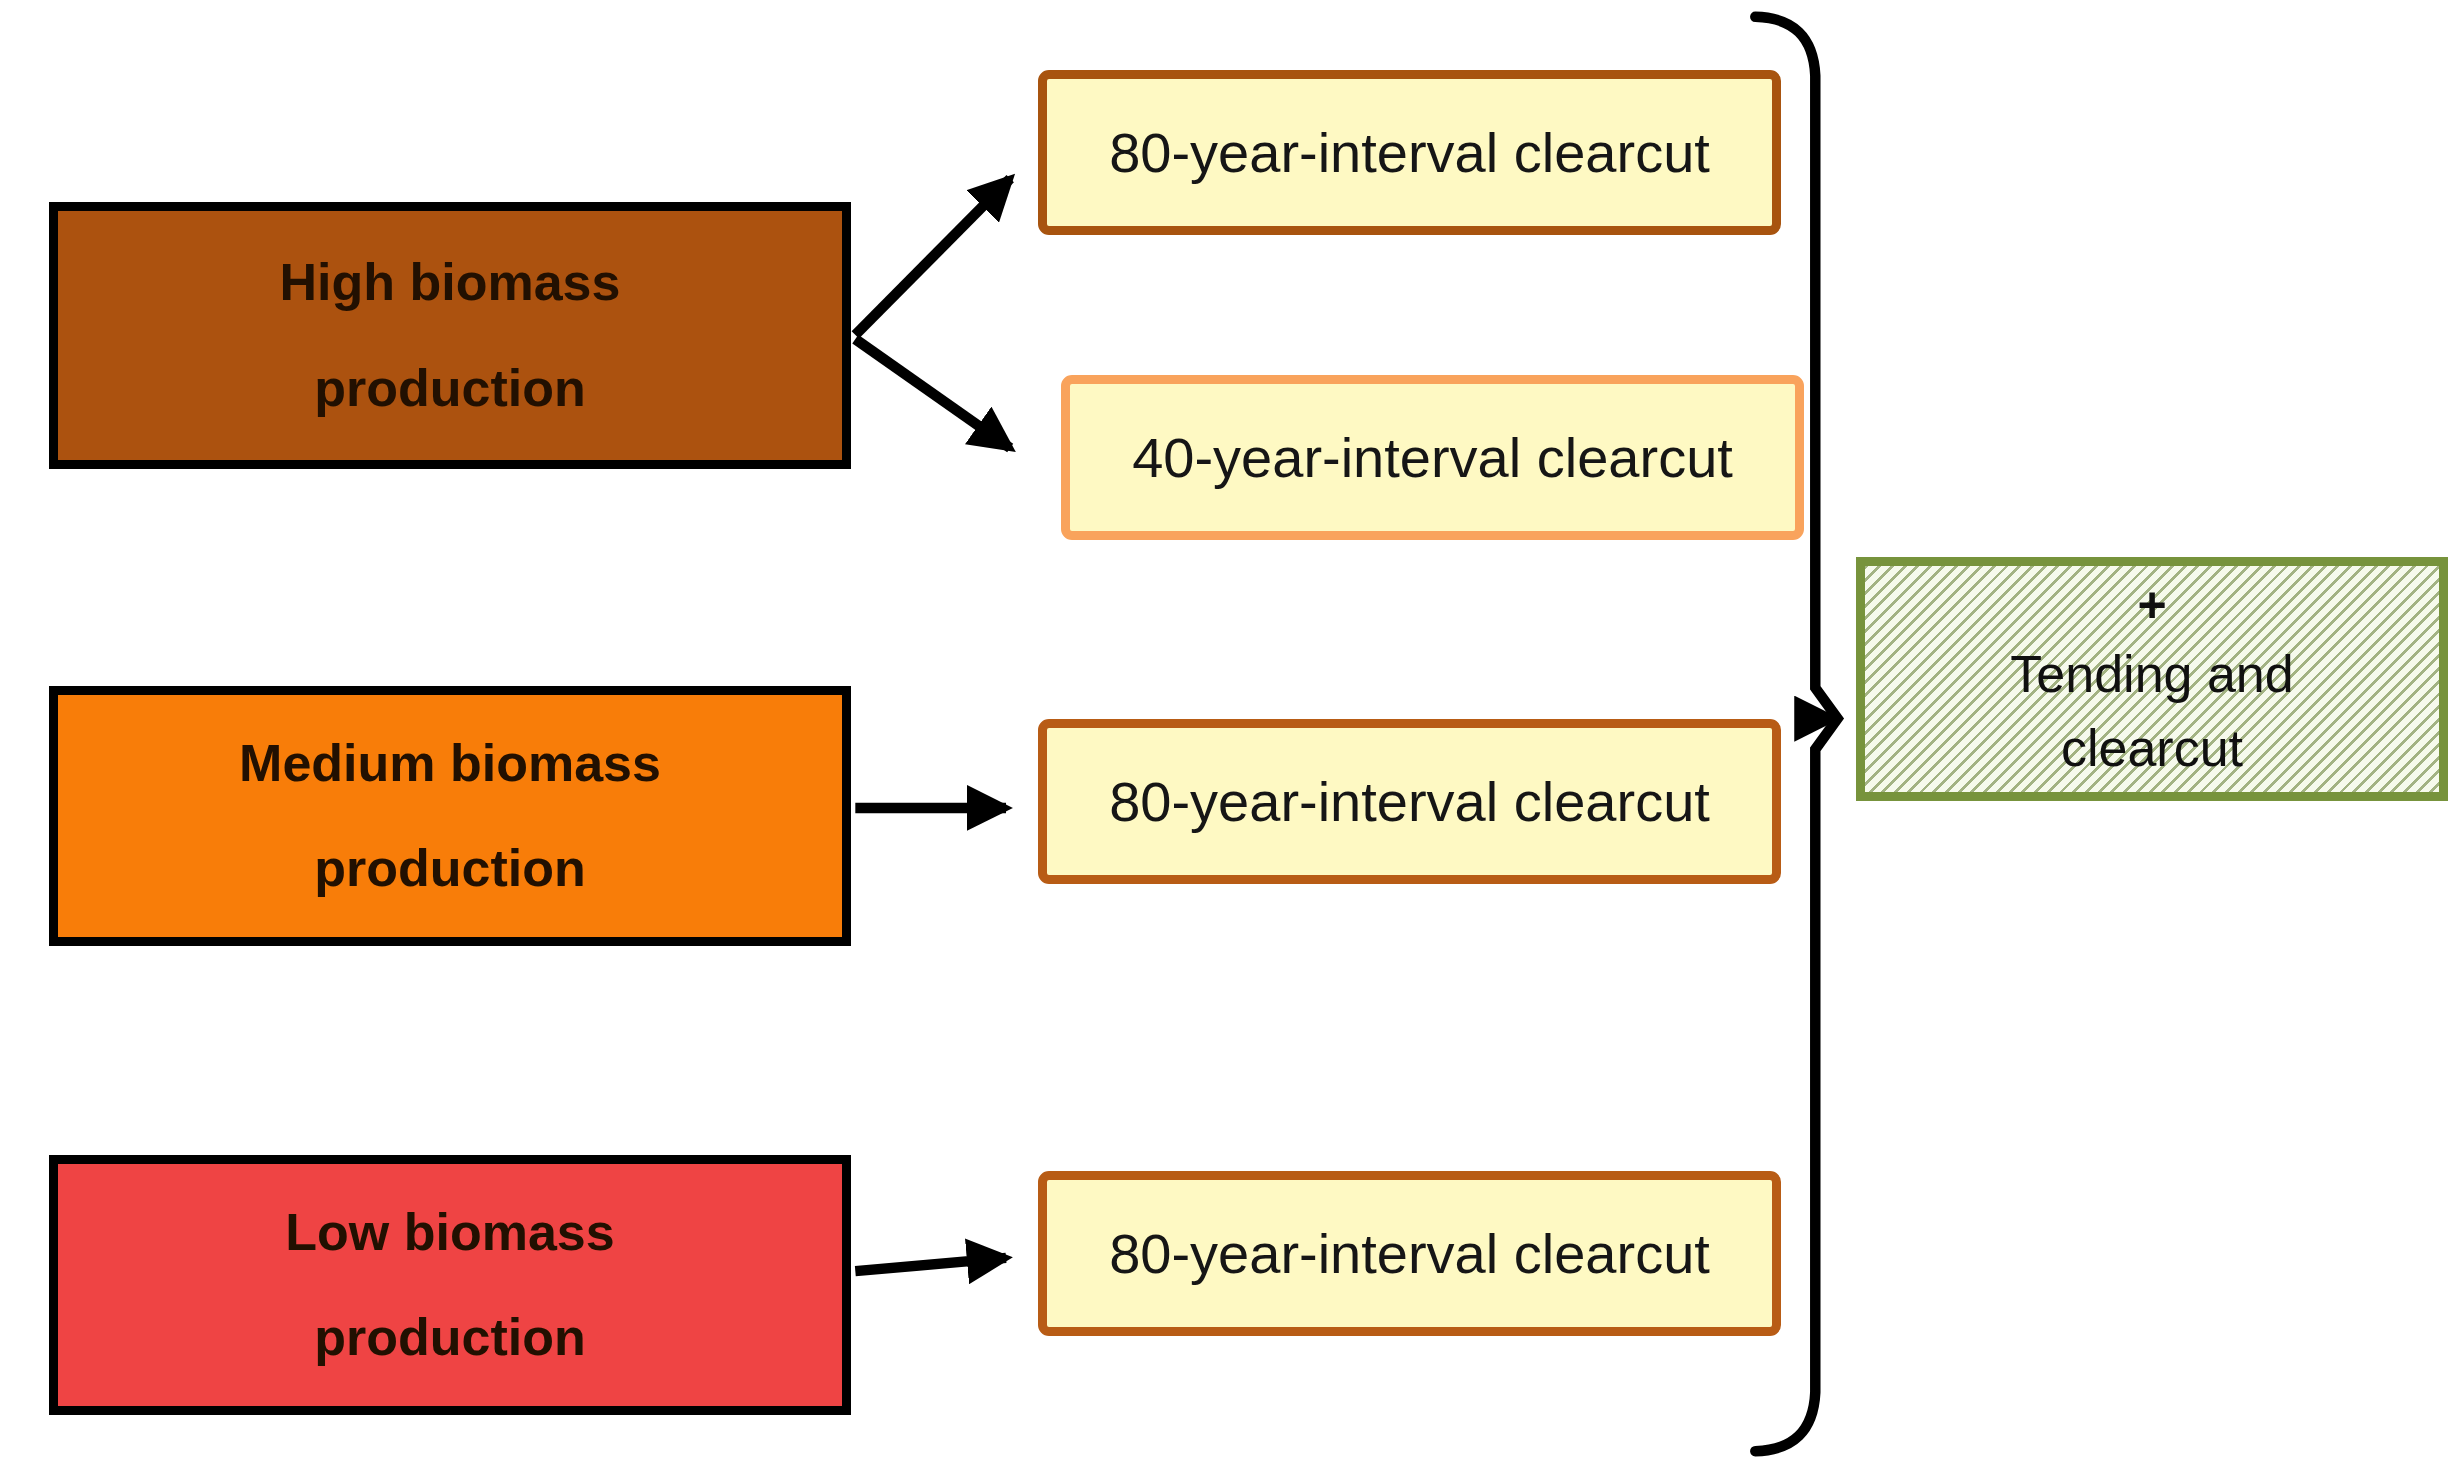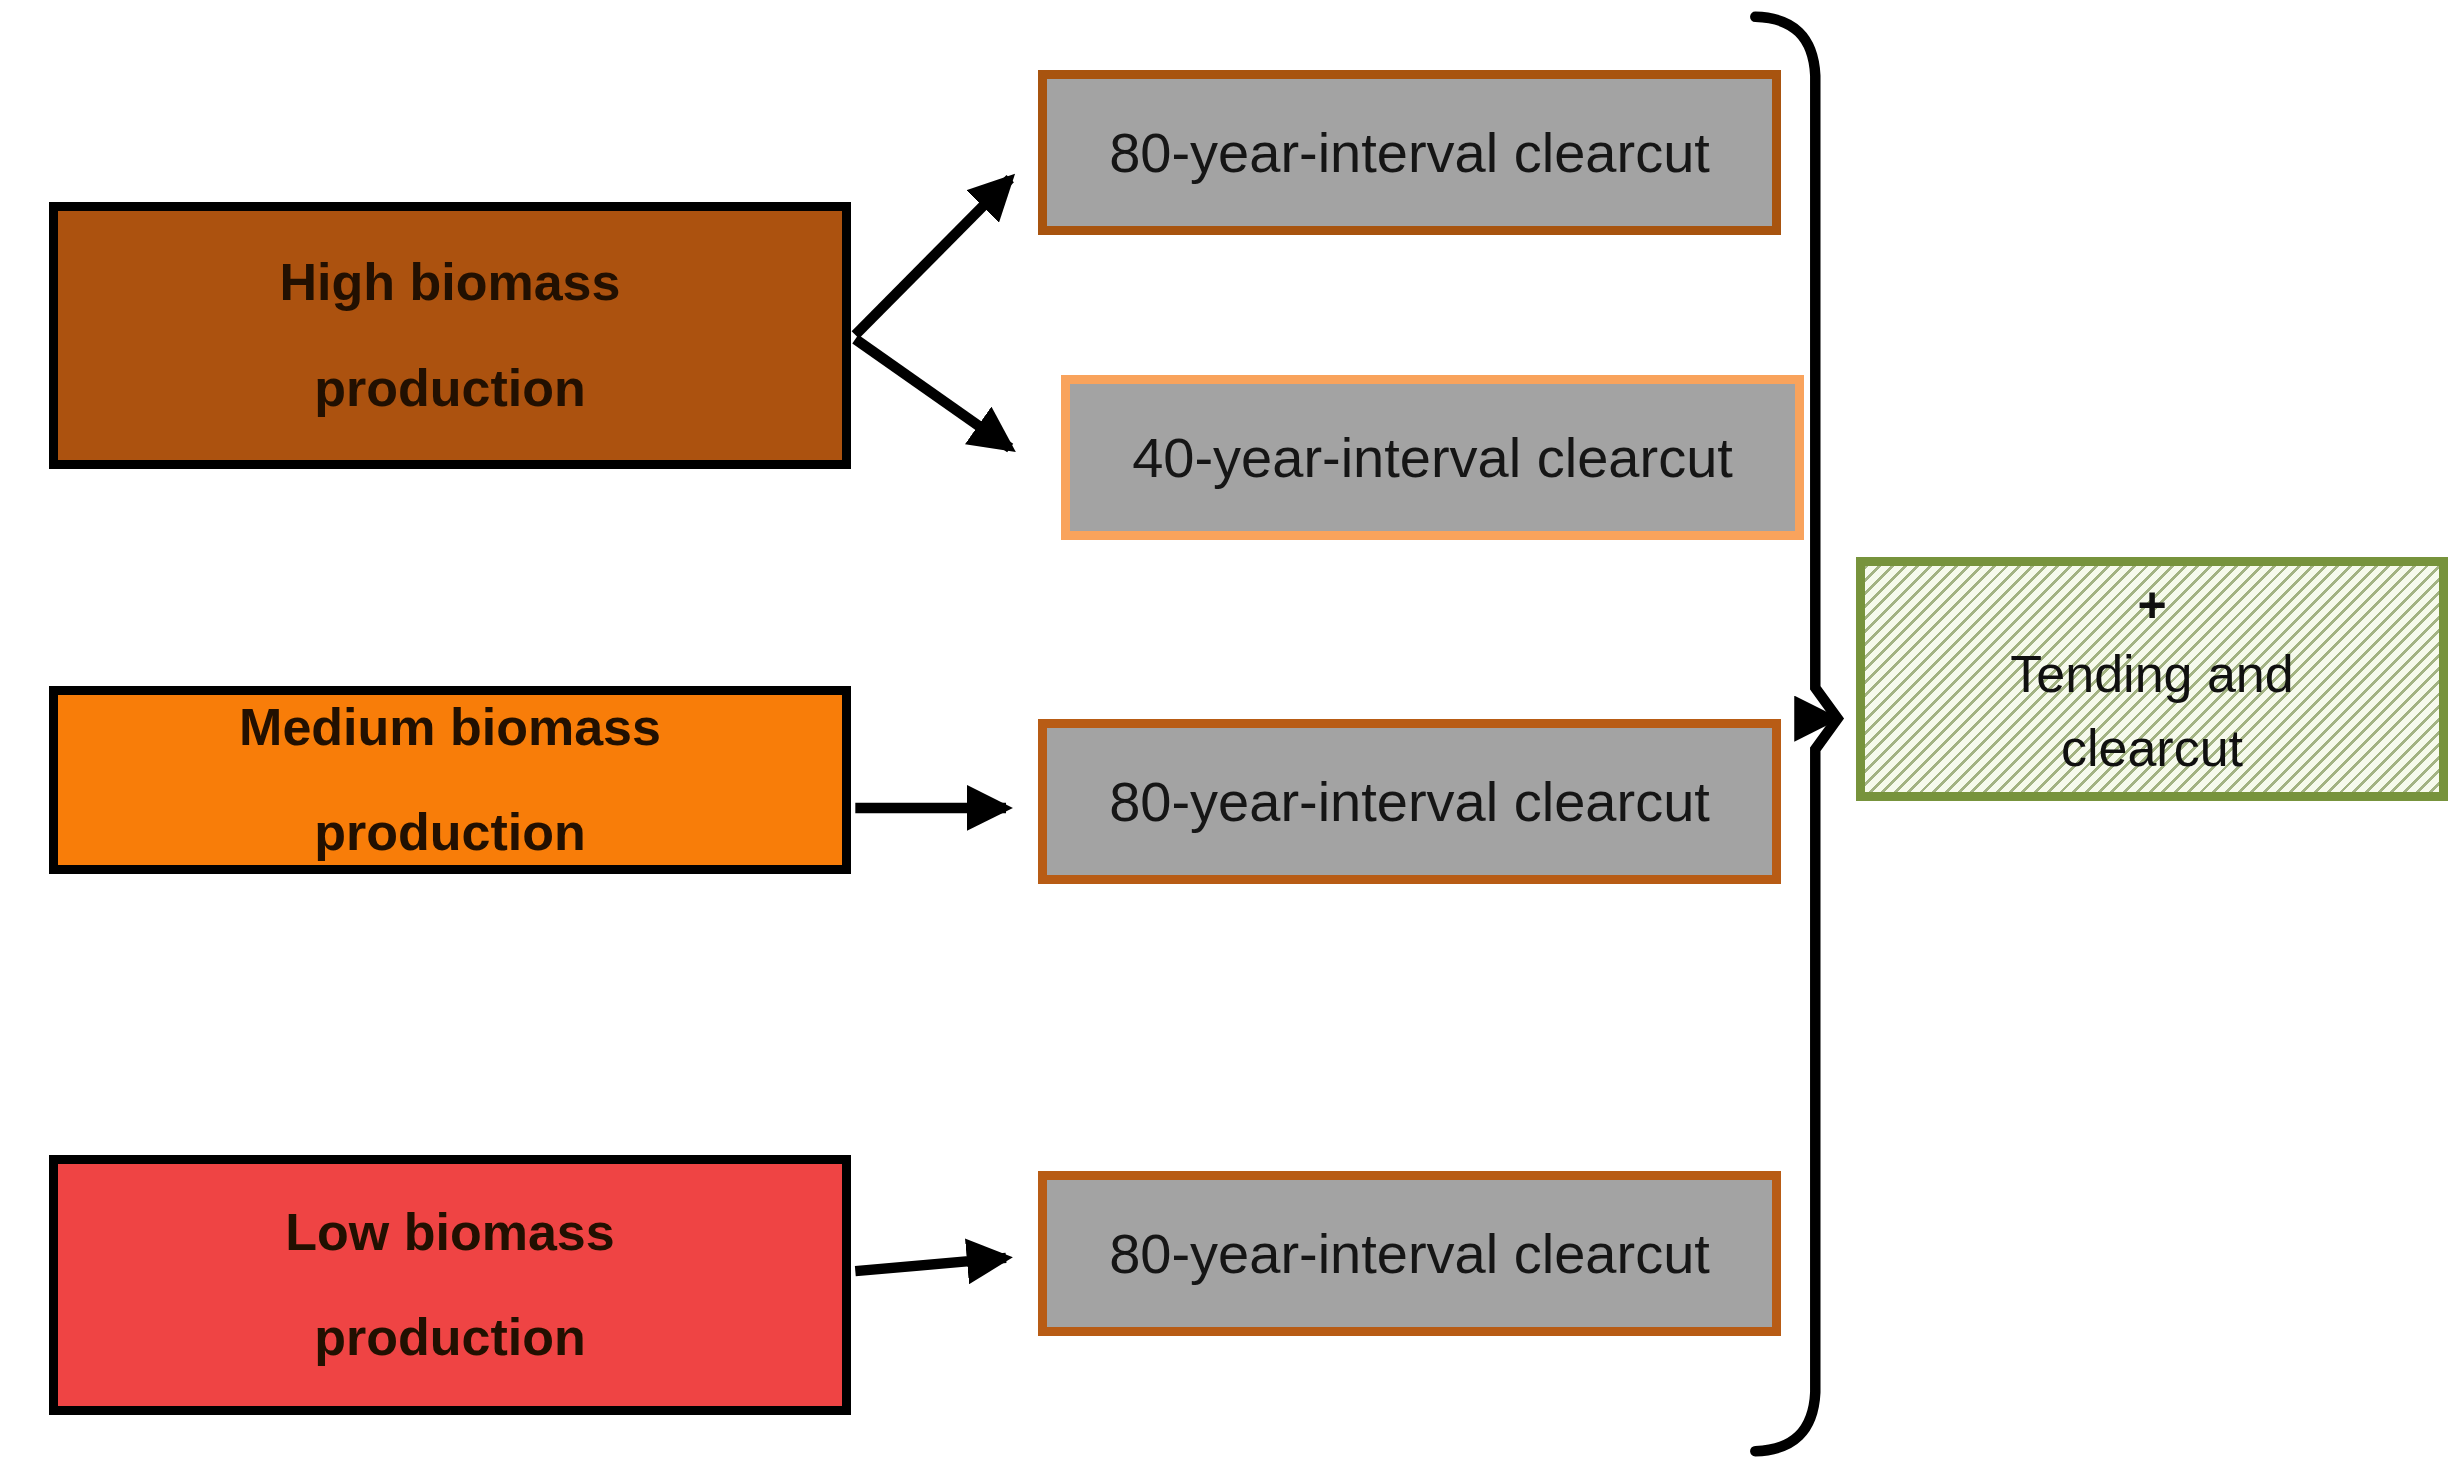--- a/index.html
+++ b/index.html
@@ -10,26 +10,26 @@
   .box {
     position:absolute; box-sizing:border-box;
     display:flex; flex-direction:column; align-items:center; justify-content:center;
     text-align:center;
   }
   .left-box {
     left:49px; width:802px; border:9px solid #000000;
     font-weight:bold; font-size:52px; line-height:2.02; color:#221001;
   }
   #box-high   { top:202px;  height:267px; background:#AC520F; }
-  #box-medium { top:686px;  height:188px; background:#F87D09; }
+  #box-medium { top:686px;  height:260px; background:#F87D09; }
   #box-low    { top:1155px; height:260px; background:#ef4444; }
 
   .treat-box {
-    left:1038px; width:743px; height:165px; background:#a3a3a3;
-    font-size:56px; color:#161616; line-height:1.1;
+    left:1038px; width:743px; height:165px; background:#fef9c3;
+    font-size:56px; color:#161616; line-height:1.1;border-radius:11px;
   }
   #box-t1 { top:70px;  border:9.8px solid #A8540F; }
   #box-t2 { top:375px;  border:9.8px solid #F9A35C;margin-left:23px; }
   #box-t3 { top:719px; border:9.8px solid #B85C15; }
   #box-t4 { top:1171px; border:9.8px solid #B85C15; }
 
   #box-result {
     left:1856px; top:557px; width:592px; height:244px;
     border:9.8px solid #77933C;
     background:repeating-linear-gradient(135deg,

